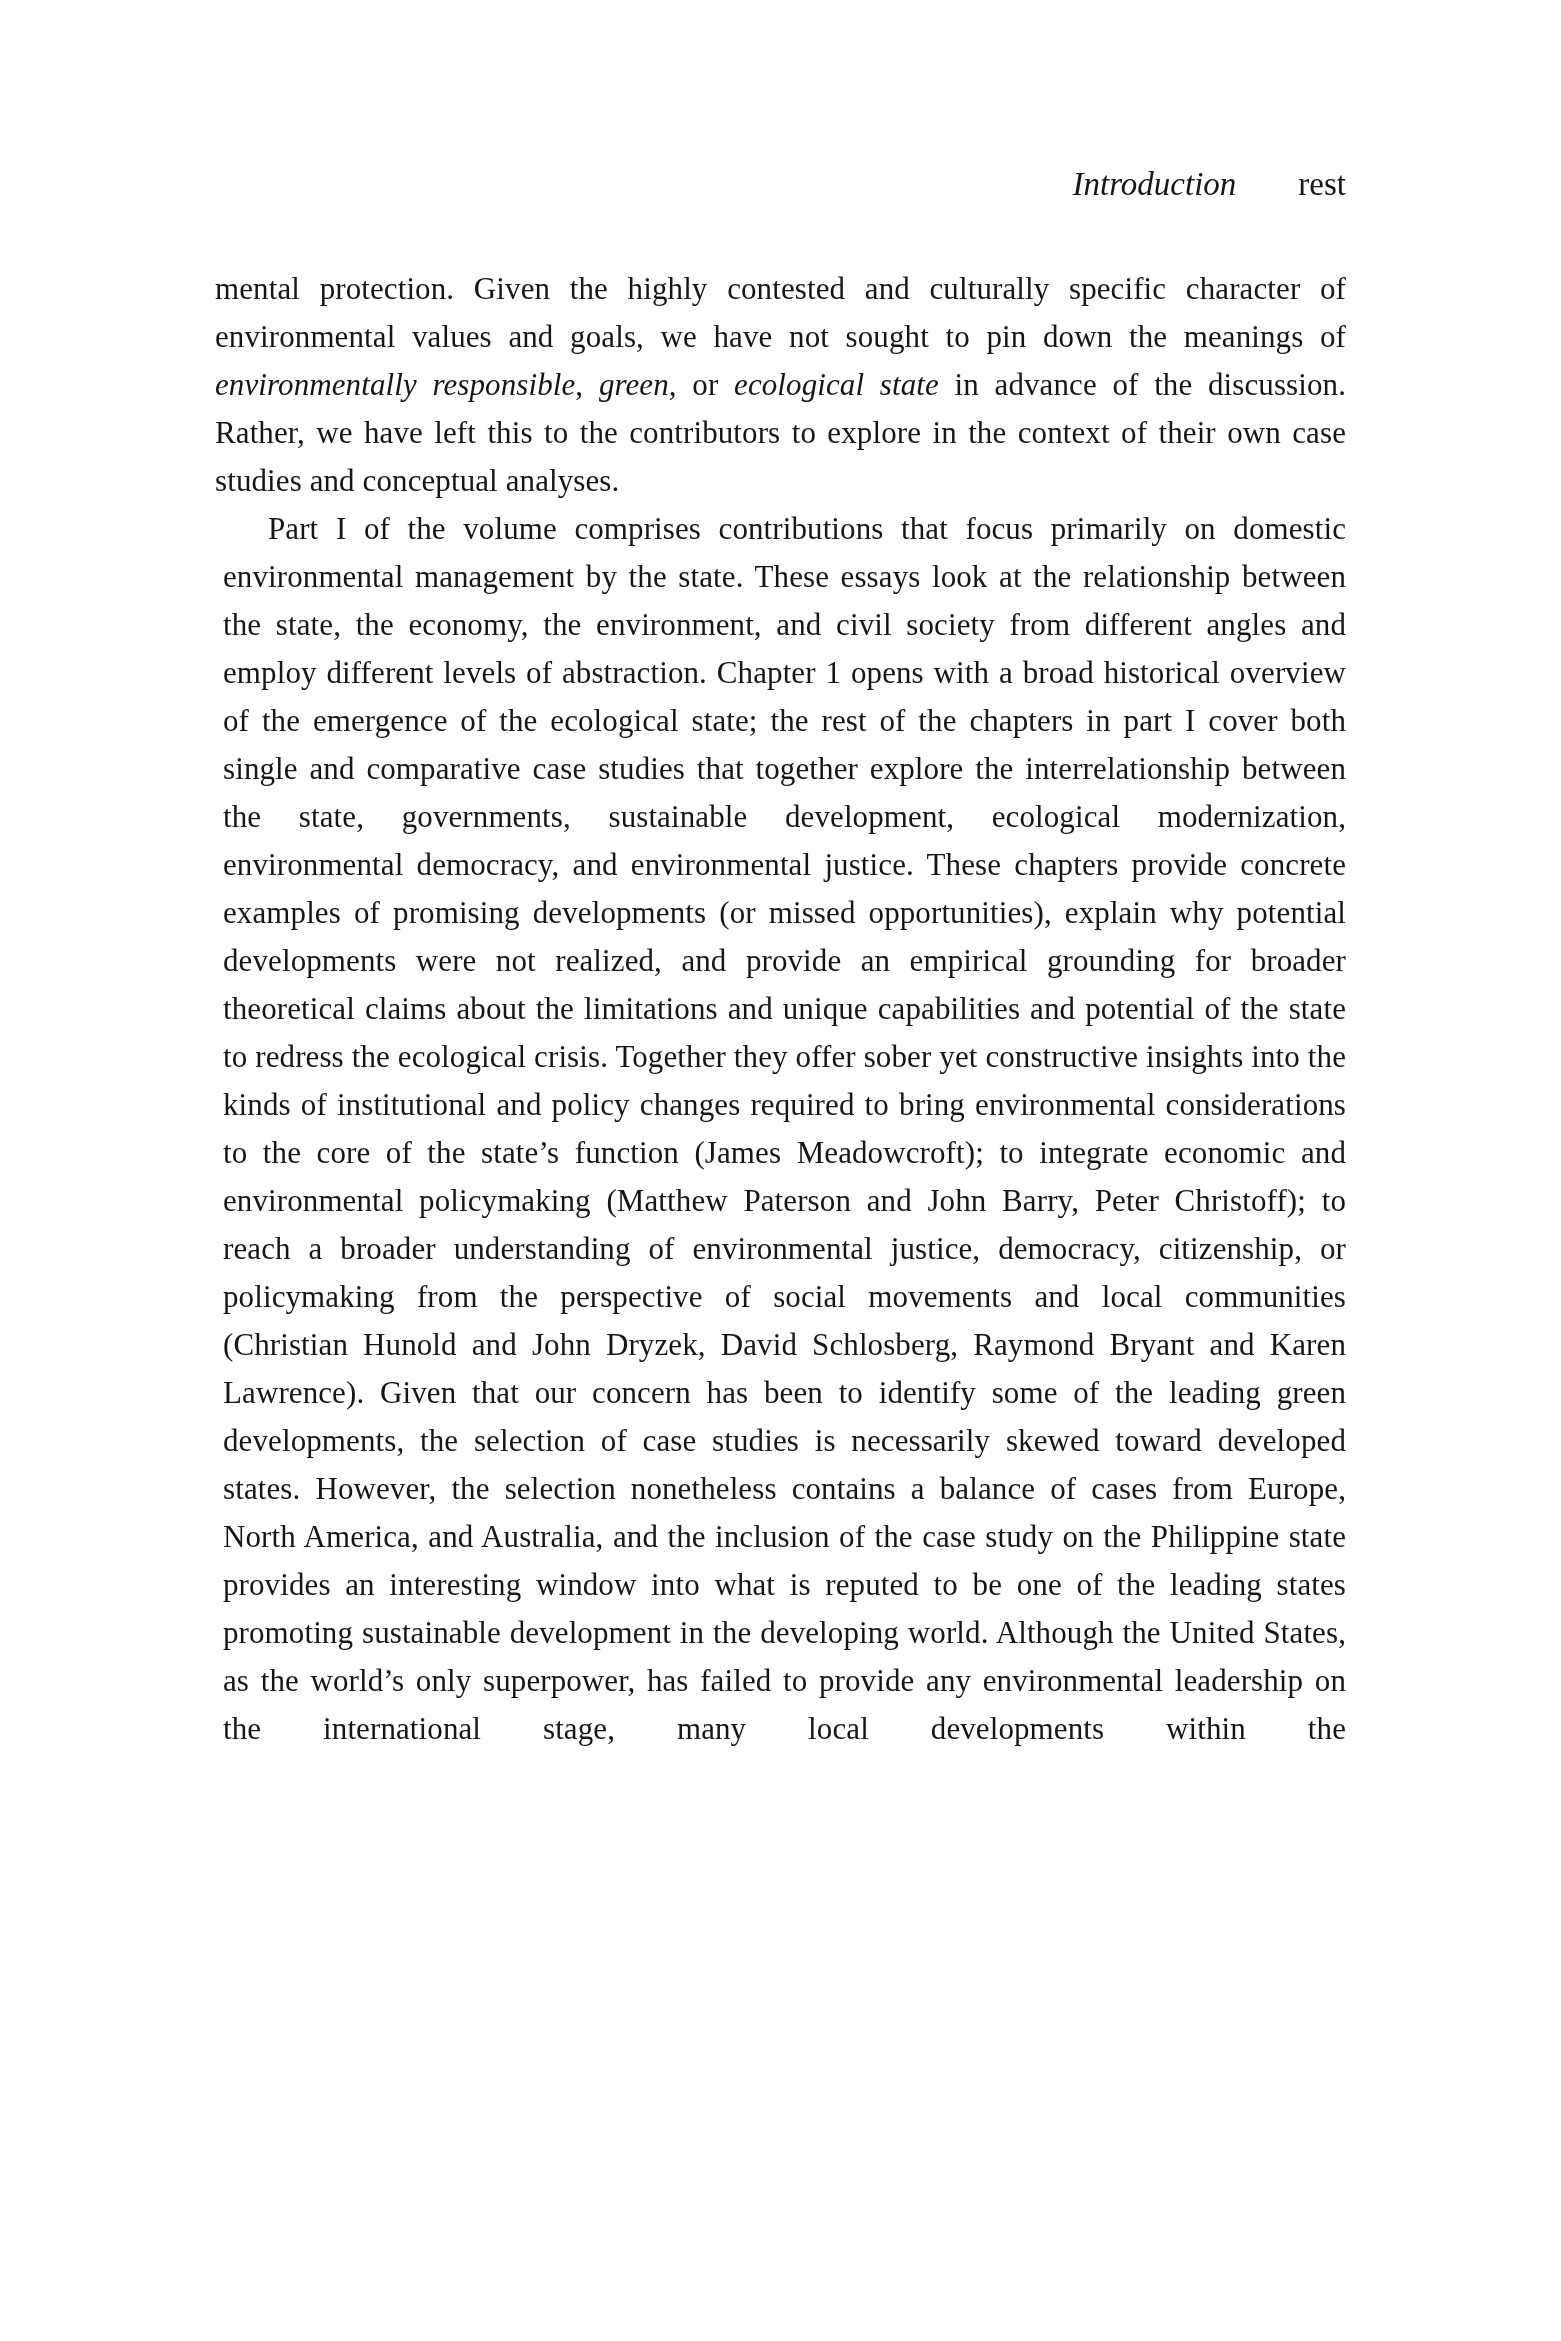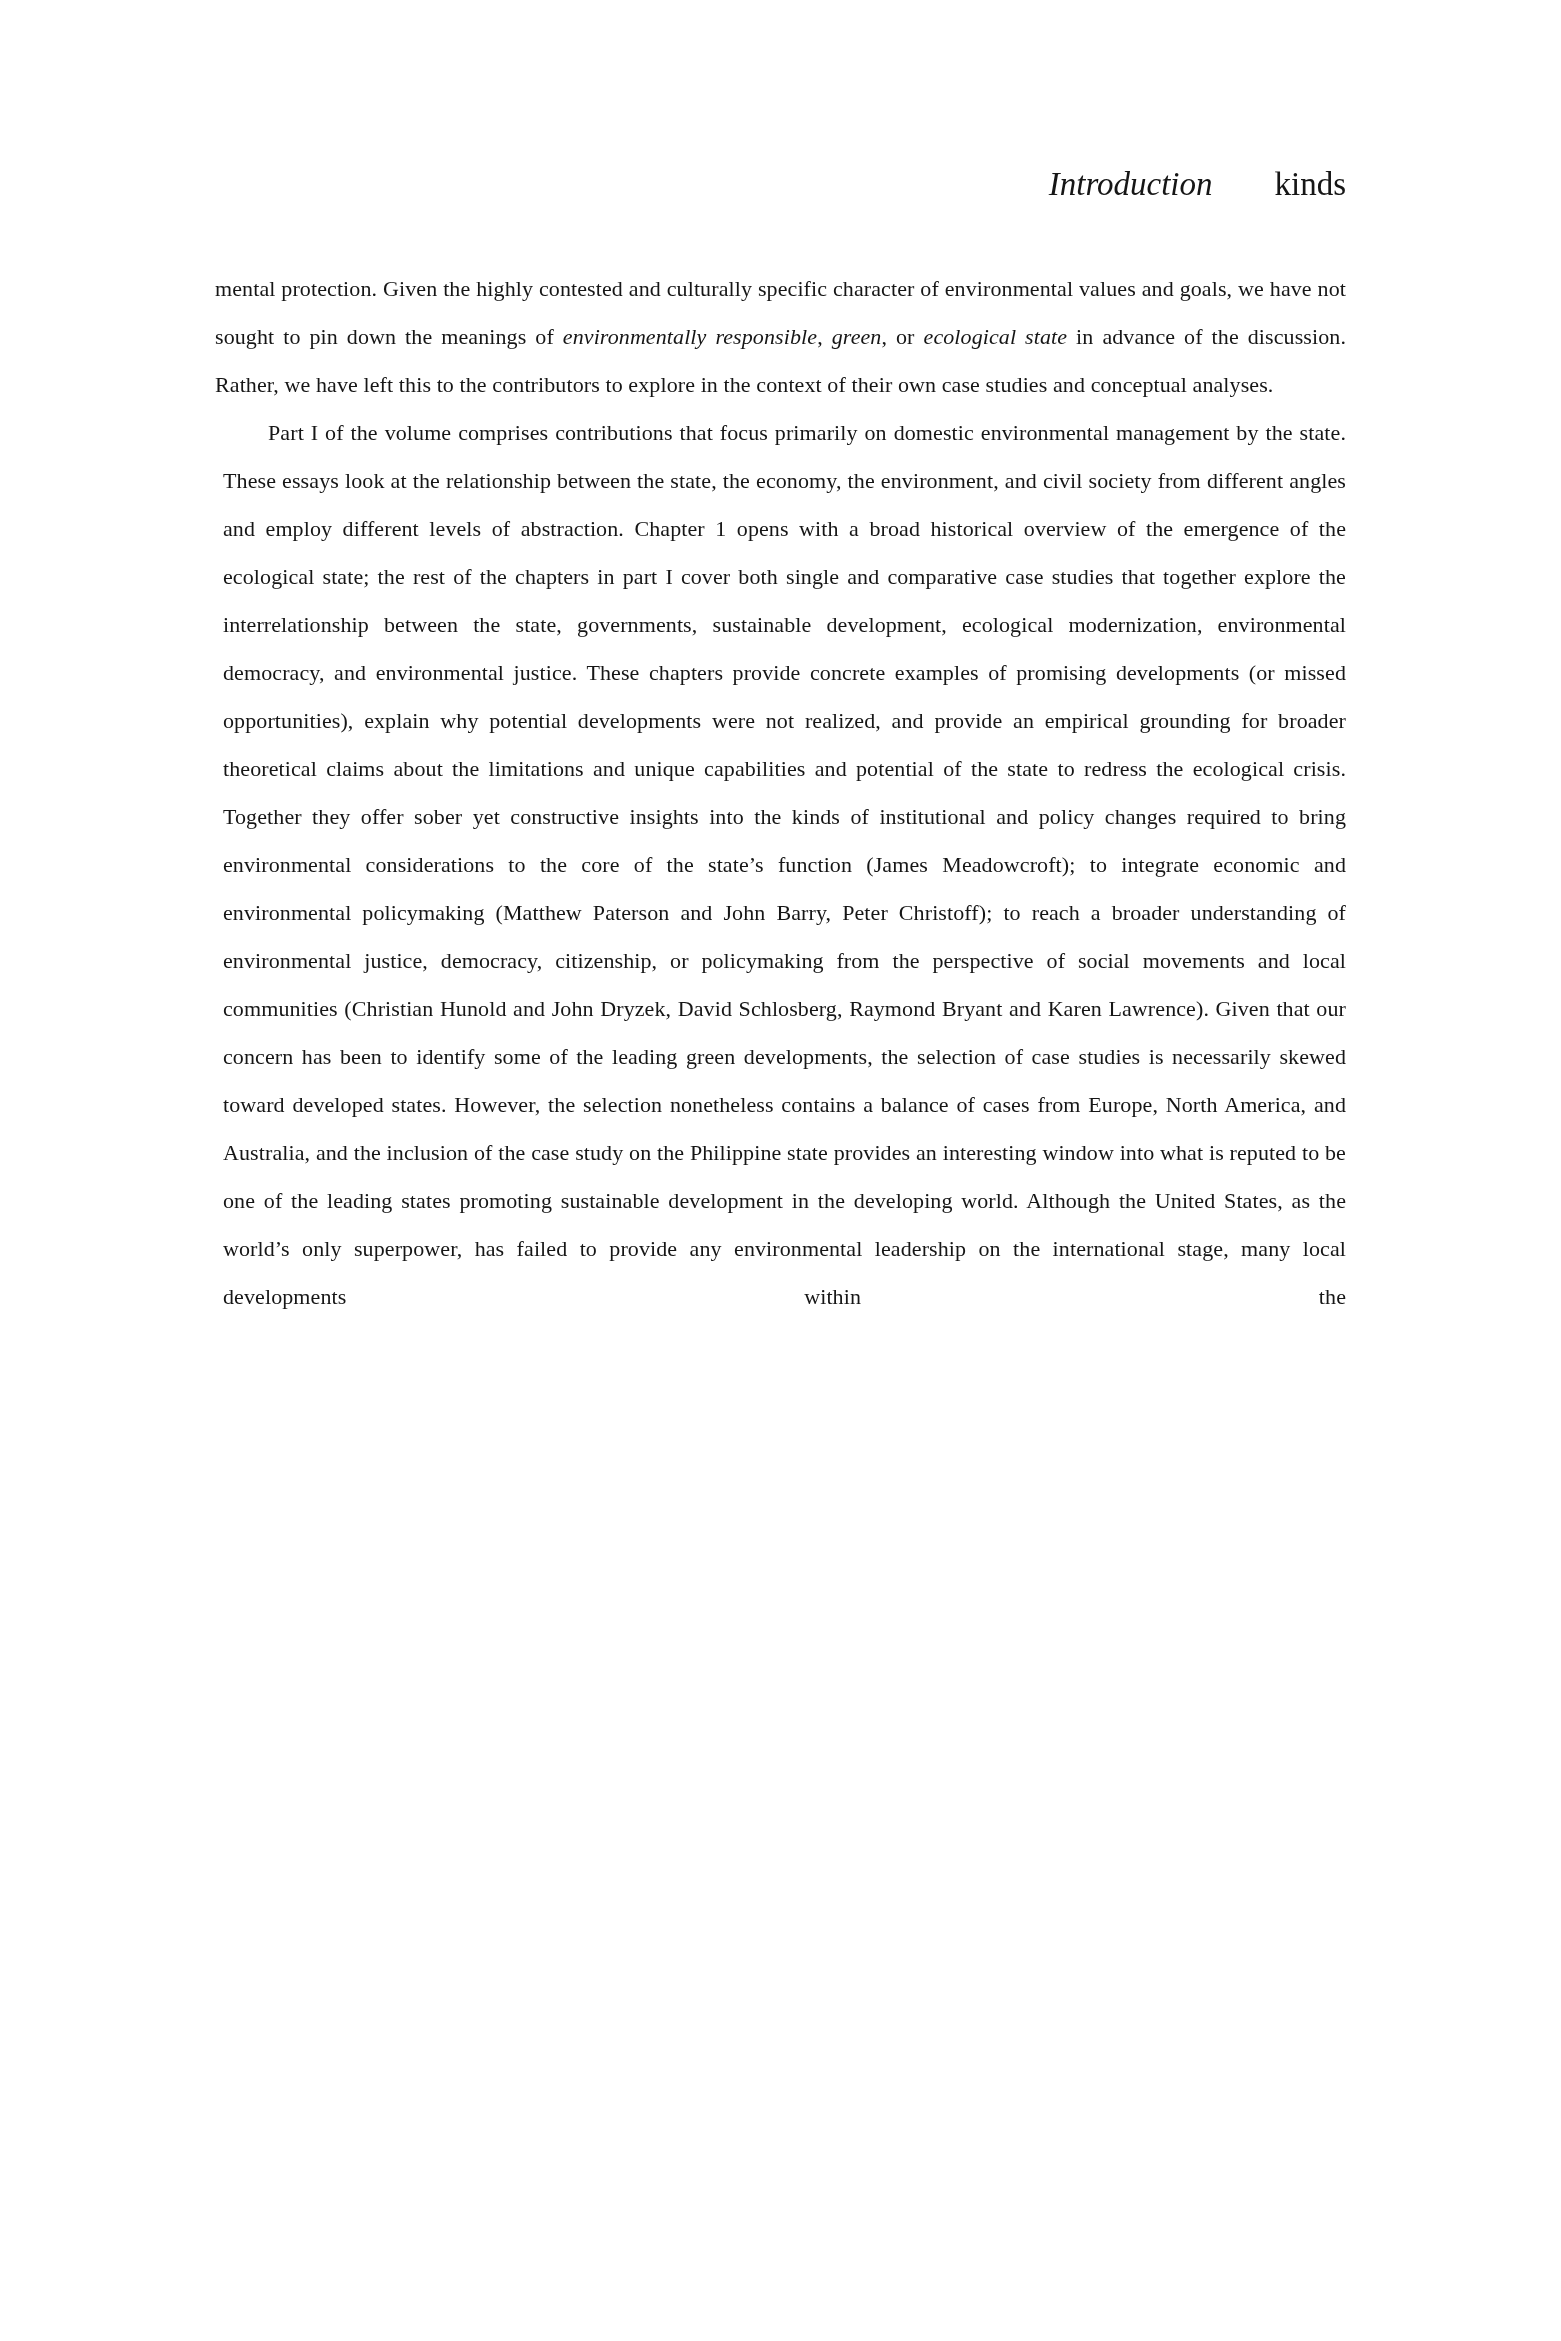--- a/index.html
+++ b/index.html
@@ -35,21 +35,21 @@
     line-height: 48px;
     margin-bottom: 57px;
   }
   .head-title {
     font-style: italic;
   }
   .head-page {
     font-style: normal;
   }
   .body-copy {
-    font-size: 22px;
+    font-size: 31px;
     line-height: 48px;
     text-align: justify;
     hyphens: auto;
     letter-spacing: 0.1px;
   }
   p.body-para {
     margin: 0;
     padding: 0;
   }
   p.body-para.no-indent {
@@ -68,21 +68,21 @@
   }
 </style>
 </head>
 <body>
 
 <div class="page">
   <div class="text-block">
 
     <div class="running-head">
       <span class="head-title">Introduction</span>
-      <span class="head-page">kinds</span>
+      <span class="head-page">rest</span>
     </div>
 
     <div class="body-copy">
 
       <p class="body-para no-indent"><span>mental protection. Given the highly contested and culturally specific character of environmental values and goals, we have not sought to pin down the meanings of </span><em class="italic-phrase">environmentally responsible</em><span>, </span><em class="italic-phrase">green</em><span>, or </span><em class="italic-phrase">ecological state</em><span> in advance of the discussion. Rather, we have left this to the contributors to explore in the context of their own case studies and conceptual analyses.</span></p>
 
       <p class="body-para indent continues">Part I of the volume comprises contributions that focus primarily on domestic environmental management by the state. These essays look at the relationship between the state, the economy, the environment, and civil society from different angles and employ different levels of abstraction. Chapter 1 opens with a broad historical overview of the emergence of the ecological state; the rest of the chapters in part I cover both single and comparative case studies that together explore the interrelationship between the state, governments, sustainable development, ecological modernization, environmental democracy, and environmental justice. These chapters provide concrete examples of promising developments (or missed opportunities), explain why potential developments were not realized, and provide an empirical grounding for broader theoretical claims about the limitations and unique capabilities and potential of the state to redress the ecological crisis. Together they offer sober yet constructive insights into the kinds of institutional and policy changes required to bring environmental considerations to the core of the state’s function (James Meadowcroft); to integrate economic and environmental policymaking (Matthew Paterson and John Barry, Peter Christoff); to reach a broader understanding of environmental justice, democracy, citizenship, or policymaking from the perspective of social movements and local communities (Christian Hunold and John Dryzek, David Schlosberg, Raymond Bryant and Karen Lawrence). Given that our concern has been to identify some of the leading green developments, the selection of case studies is necessarily skewed toward developed states. However, the selection nonetheless contains a balance of cases from Europe, North America, and Australia, and the inclusion of the case study on the Philippine state provides an interesting window into what is reputed to be one of the leading states promoting sustainable development in the developing world. Although the United States, as the world’s only superpower, has failed to provide any environmental leadership on the international stage, many local developments within the</p>
 
     </div>
   </div>

